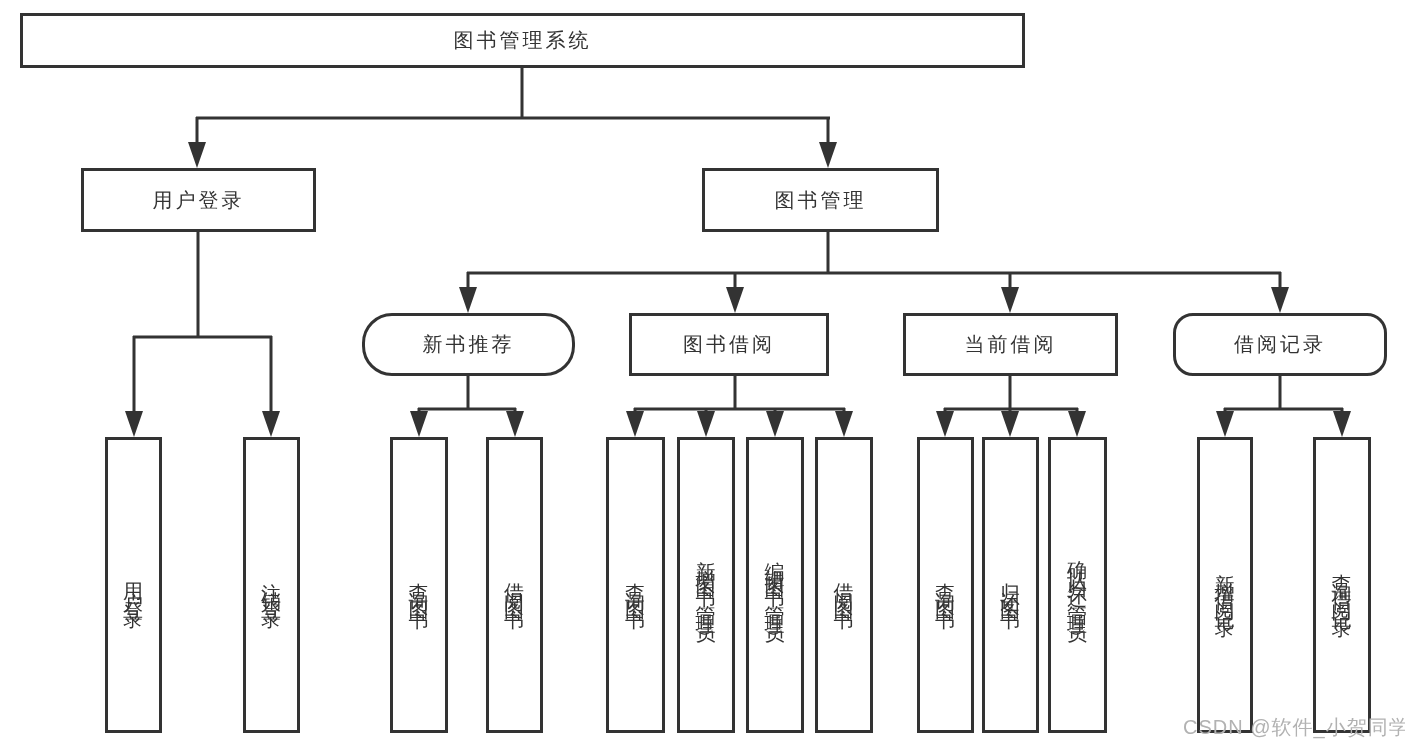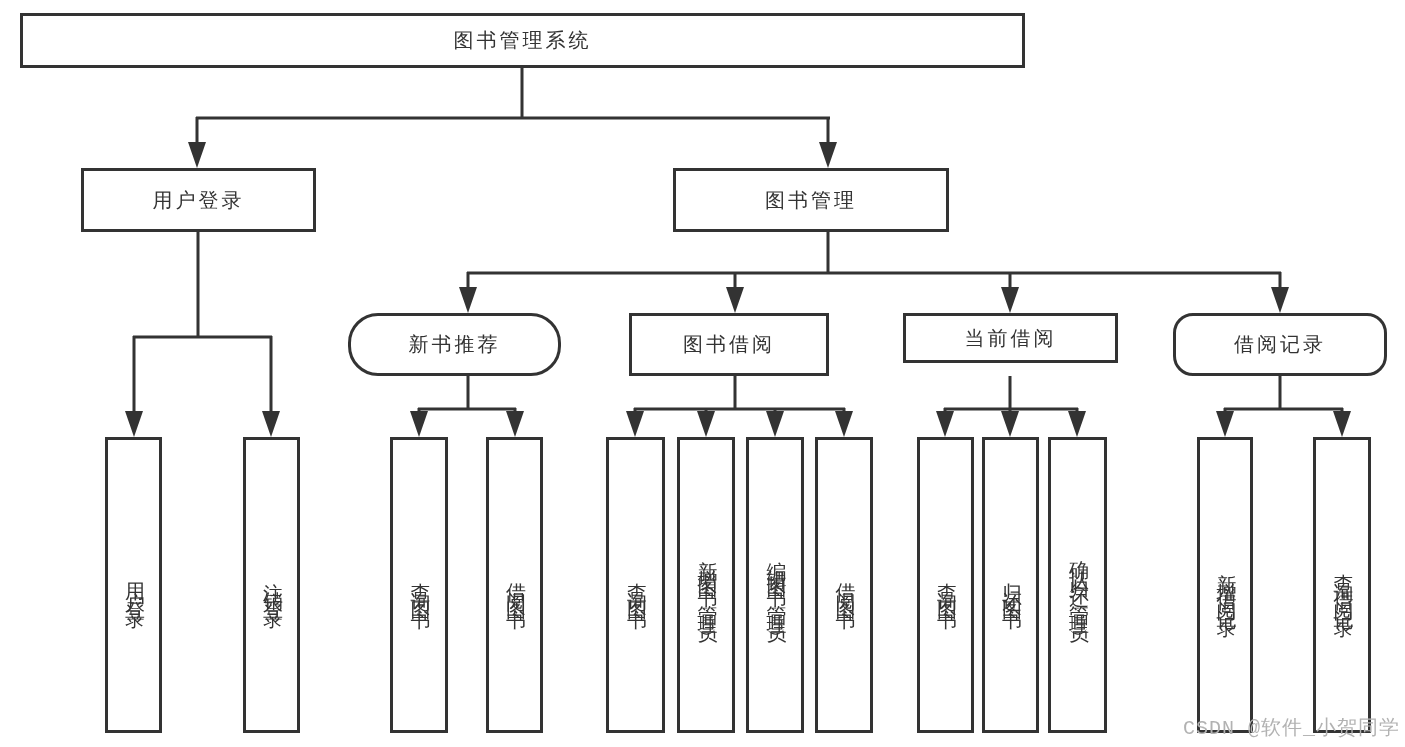--- a/index.html
+++ b/index.html
@@ -1,18 +1,18 @@
 <!DOCTYPE html>
 <html><head>
 <meta charset="utf-8">
 <style>
   html,body{margin:0;padding:0;background:#ffffff;}
   .canvas{
     position:relative;width:1405px;height:747px;background:#ffffff;
-    font-family:Liberation Mono, monospace;overflow:hidden;
+    font-family:Liberation Sans, sans-serif;overflow:hidden;
   }
   svg.connectors{position:absolute;left:0;top:0;z-index:1;}
   .box{
     position:absolute;box-sizing:border-box;border:3px solid #333333;background:#ffffff;
     display:flex;align-items:center;justify-content:center;color:#333333;z-index:2;
   }
   .hbox{font-size:20px;letter-spacing:3px;font-weight:400;}
   .leaf .vtext{
     writing-mode:vertical-rl;text-orientation:mixed;
     font-size:20px;letter-spacing:9px;line-height:1;white-space:nowrap;
@@ -65,31 +65,31 @@
     </g>
   </svg>
 
   <div class="box hbox" style="left:20px;top:13px;width:1005px;height:55px;">
     <span>图书管理系统</span>
   </div>
 
   <div class="box hbox" style="left:81px;top:168px;width:235px;height:64px;">
     <span>用户登录</span>
   </div>
-  <div class="box hbox" style="left:673px;top:168px;width:276px;height:64px;">
+  <div class="box hbox" style="left:702px;top:168px;width:237px;height:64px;">
     <span>图书管理</span>
   </div>
 
-  <div class="box hbox" style="left:348px;top:313px;width:213px;height:63px;border-radius:30px;">
+  <div class="box hbox" style="left:362px;top:313px;width:213px;height:63px;border-radius:30px;">
     <span>新书推荐</span>
   </div>
   <div class="box hbox" style="left:629px;top:313px;width:200px;height:63px;">
     <span>图书借阅</span>
   </div>
-  <div class="box hbox" style="left:903px;top:313px;width:215px;height:50px;">
+  <div class="box hbox" style="left:903px;top:313px;width:215px;height:63px;">
     <span>当前借阅</span>
   </div>
   <div class="box hbox" style="left:1173px;top:313px;width:214px;height:63px;border-radius:20px;">
     <span>借阅记录</span>
   </div>
 
   <div class="box leaf" style="left:105px;top:437px;width:57px;height:296px;">
     <span class="vtext">用户登录</span>
   </div>
   <div class="box leaf" style="left:243px;top:437px;width:57px;height:296px;">

